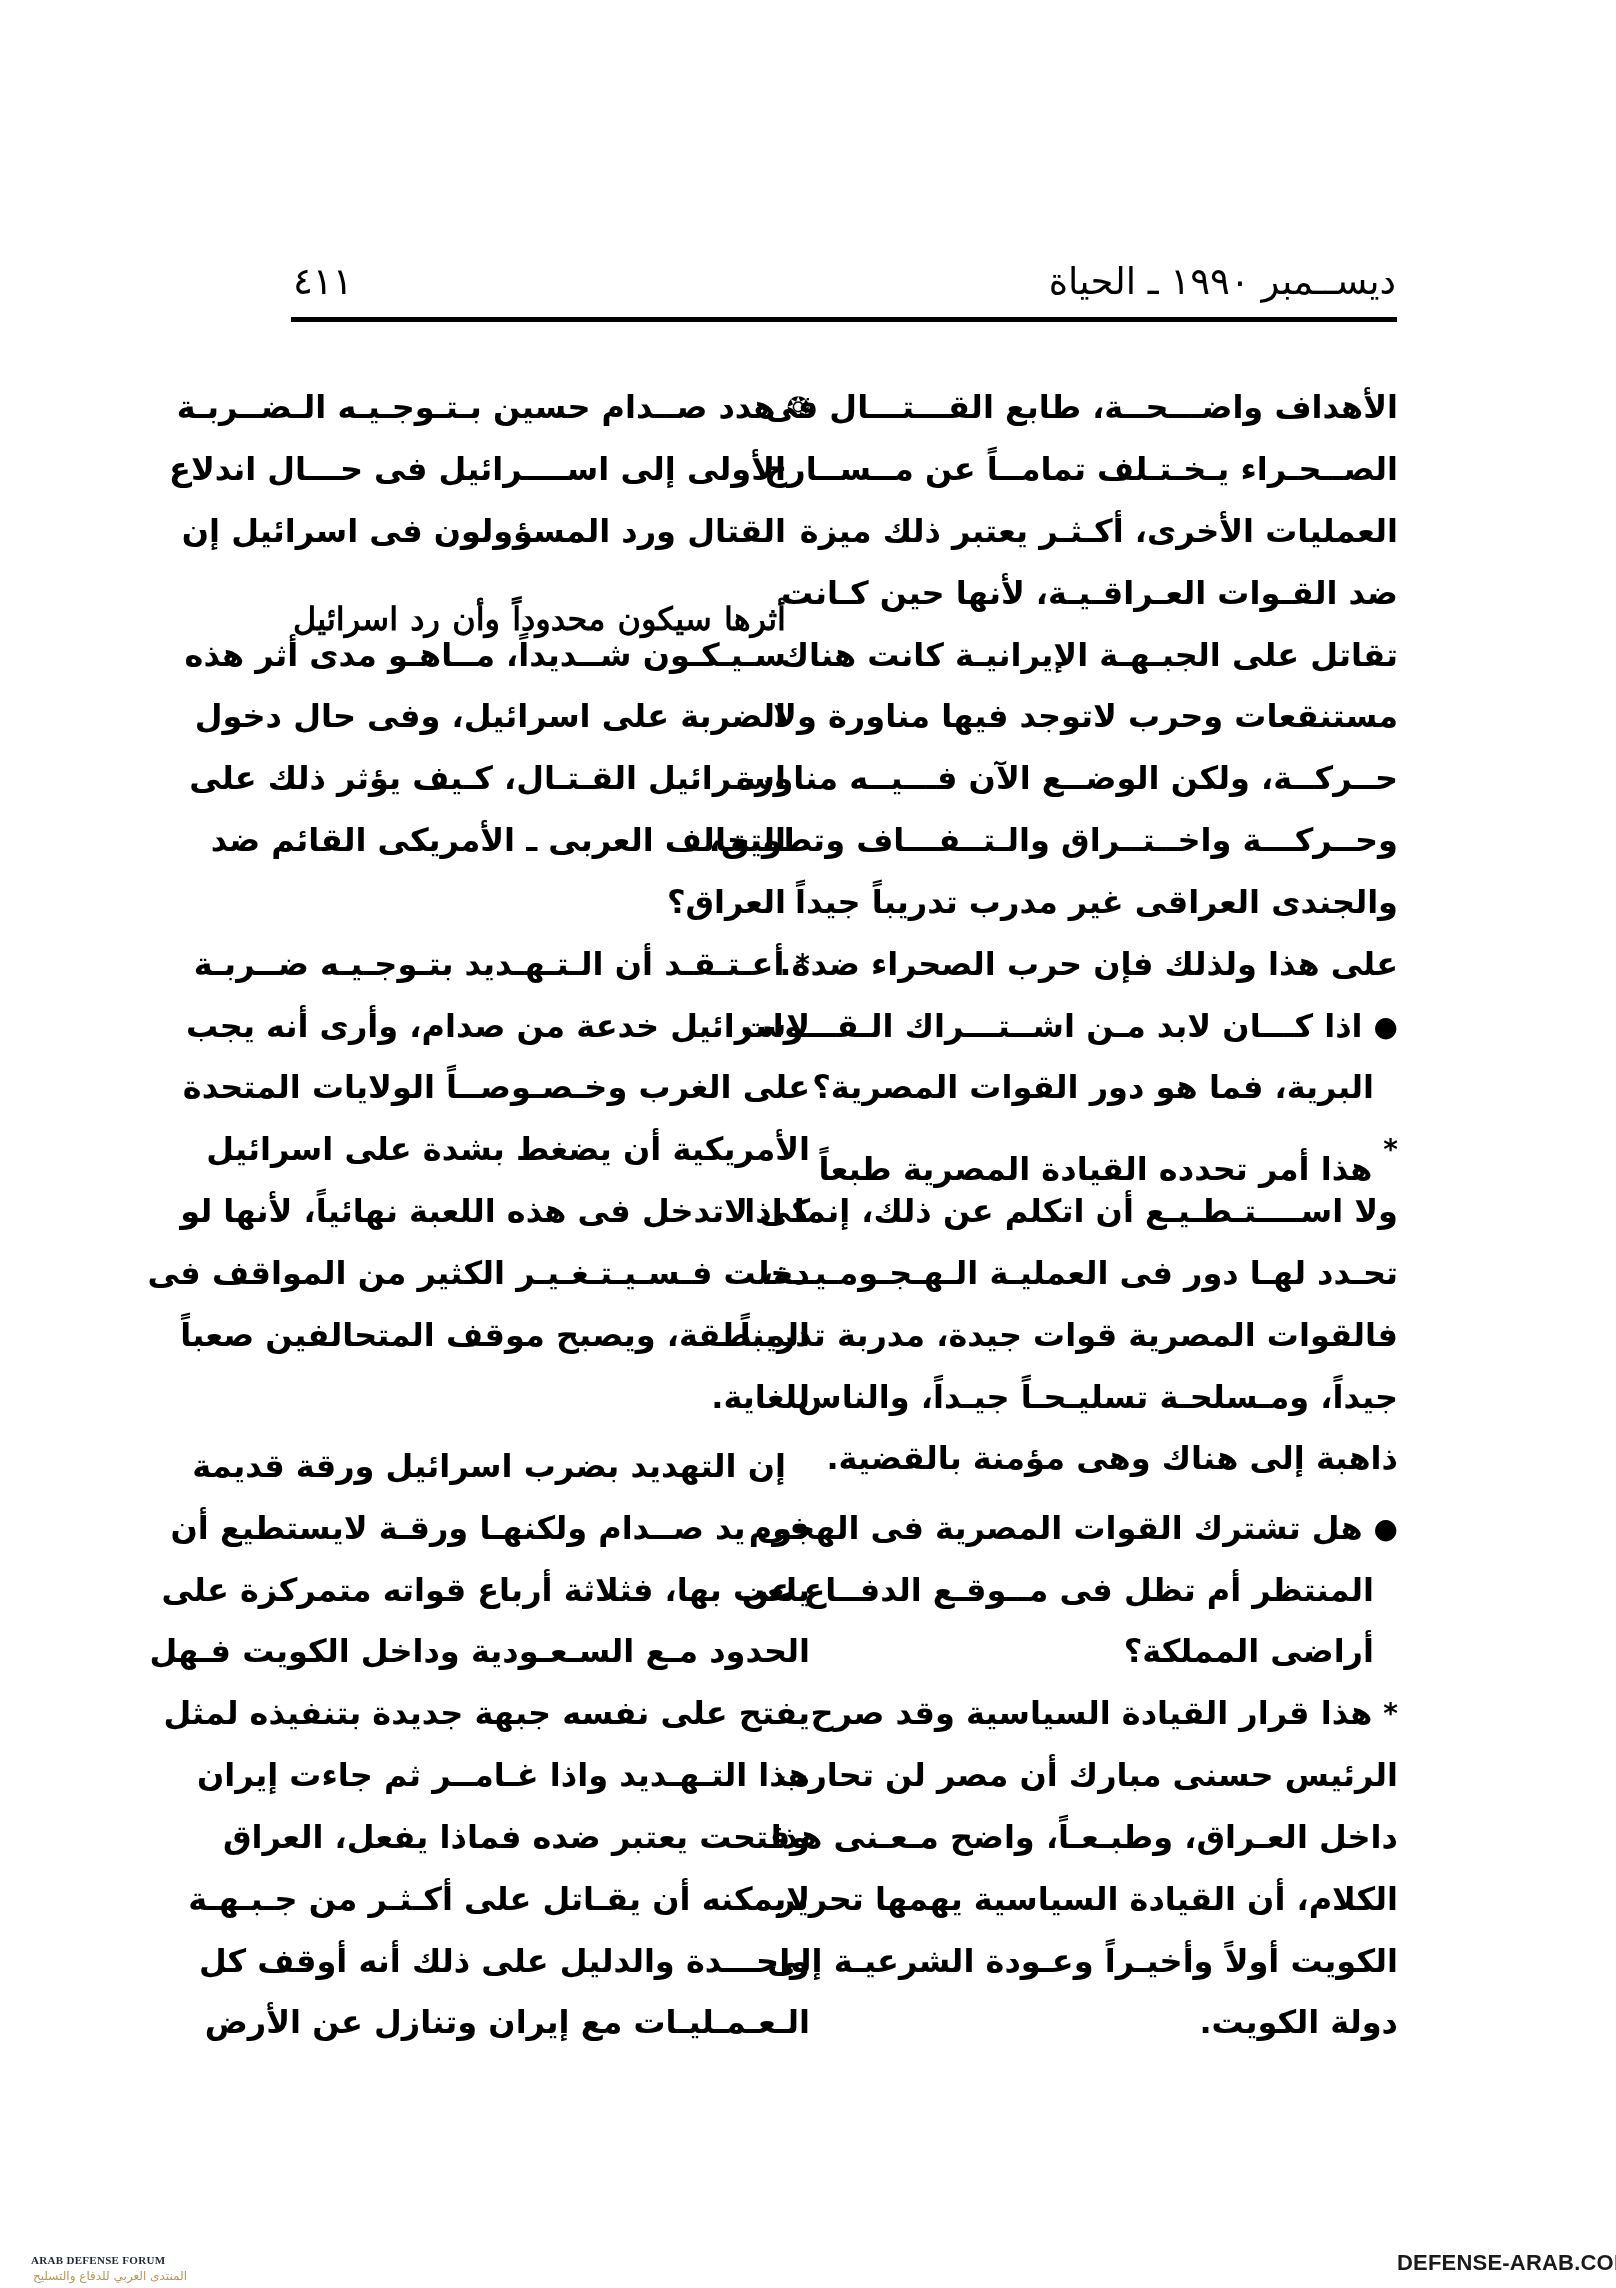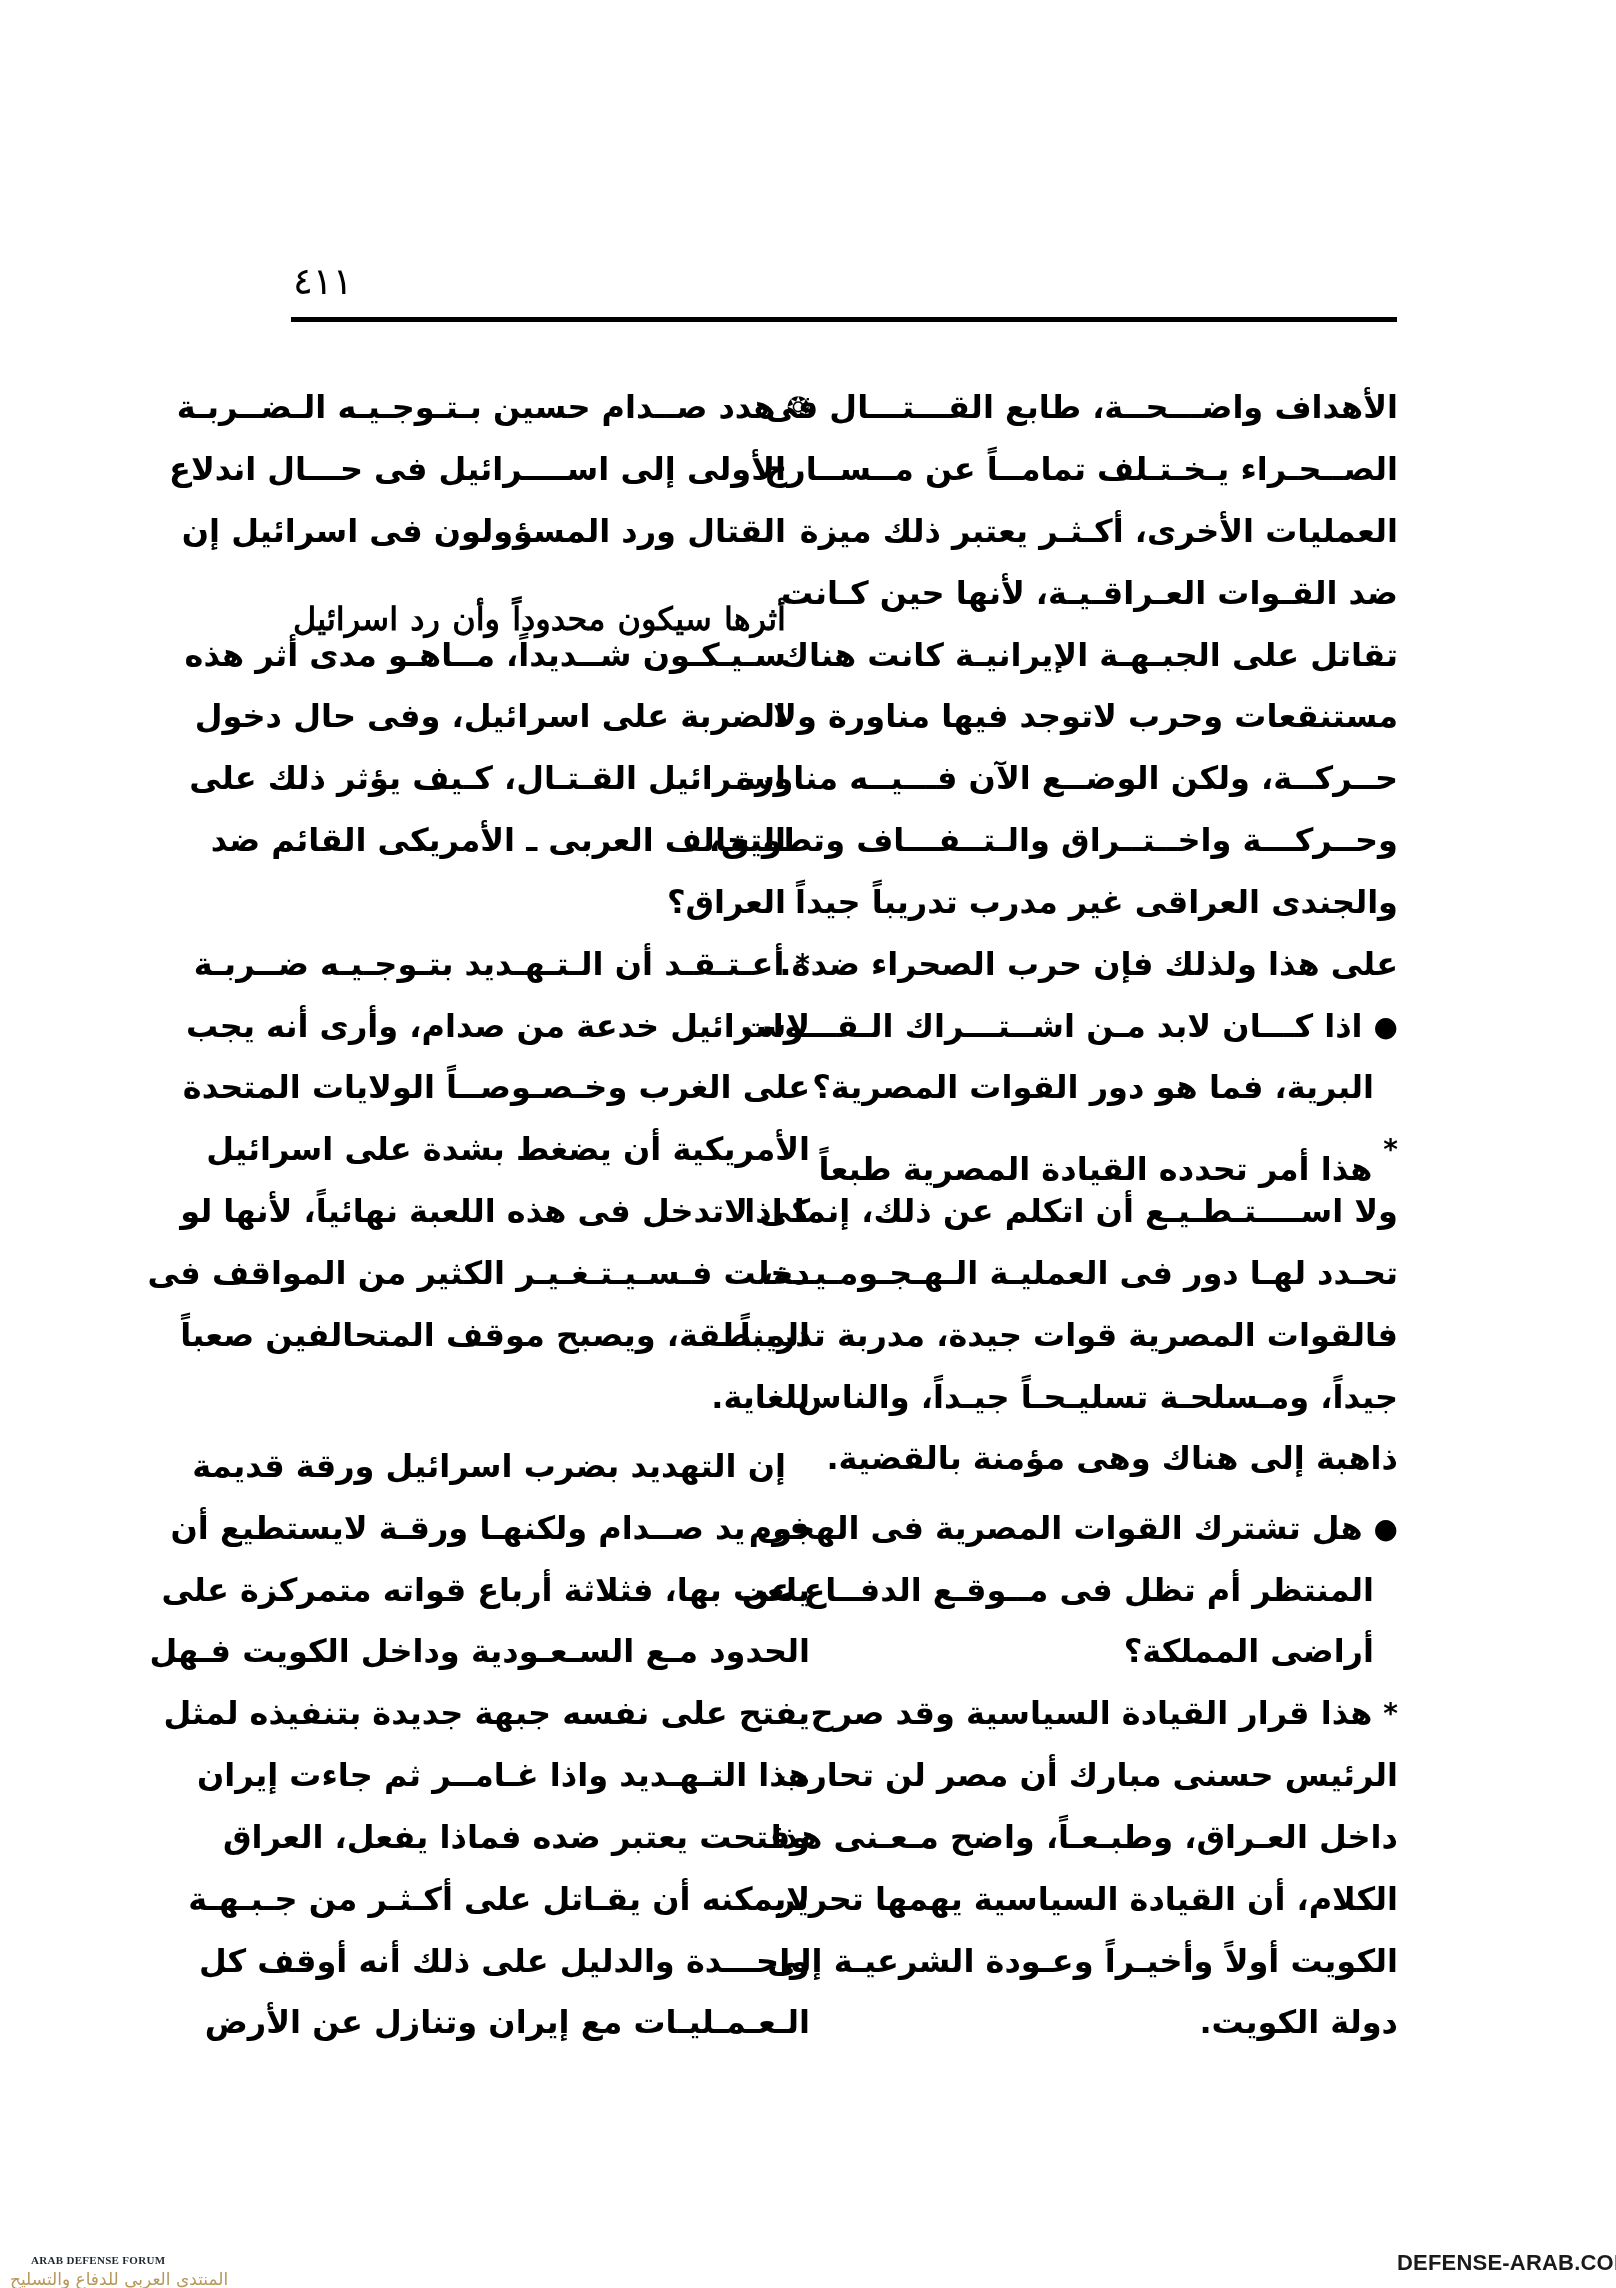--- a/index.html
+++ b/index.html
@@ -10,28 +10,29 @@
   .header-rule { position:absolute; left:291px; top:317px; width:1106px; height:4.6px; background:#000; }
   .col { position:absolute; top:0; direction:rtl; }
   .col-right { left:863px; width:535px; }
   .col-left { left:293px; width:517px; }
   .line { position:absolute; right:0; height:55px; line-height:55px; font-size:32px; font-weight:bold; white-space:nowrap; direction:rtl; text-align:right; }
   .line.justify { left:0; text-align:justify; text-align-last:justify; }
   .line.indent { right:24px; }
   .bullet { font-size:28px; margin-left:11px; }
   .logo { position:absolute; left:13px; top:2171px; width:142px; height:113px; }
   .logo-en { position:absolute; left:31px; top:2254px; font-family:"Liberation Serif", serif; font-weight:bold; font-size:11px; letter-spacing:0.3px; color:#1b2631; white-space:nowrap; }
-  .logo-ar { position:absolute; left:10px; top:2269px; font-size:17px; color:#b8975a; direction:rtl; white-space:nowrap; }
+  .logo-ar { position:absolute; left:33px; top:2269px; font-size:12px; color:#b8975a; direction:rtl; white-space:nowrap; }
   .site { position:absolute; left:1397px; top:2250px; font-family:"Liberation Sans", sans-serif; font-weight:bold; font-size:22px; color:#1a1a1a; white-space:nowrap; letter-spacing:0.2px; }
 </style>
 </head>
 <body>
 
 <div class="page">
 
+  <div class="header-title">ديســمبر ١٩٩٠ ـ الحياة</div>
   <div class="header-pagenum">٤١١</div>
   <div class="header-rule"></div>
 
   <div class="col col-right">
     <div class="line justify" style="top:380px">الأهداف واضـــحــة، طابع القـــتـــال فى</div>
     <div class="line justify" style="top:442px">الصــحـراء يـخـتـلف تمامــاً عن مــســارح</div>
     <div class="line justify" style="top:504px">العمليات الأخرى، أكـثـر يعتبر ذلك ميزة</div>
     <div class="line justify" style="top:566px">ضد القـوات العـراقـيـة، لأنها حين كـانت</div>
     <div class="line justify" style="top:628px">تقاتل على الجبـهـة الإيرانيـة كانت هناك</div>
     <div class="line justify" style="top:689px">مستنقعات وحرب لاتوجد فيها مناورة ولا</div>

